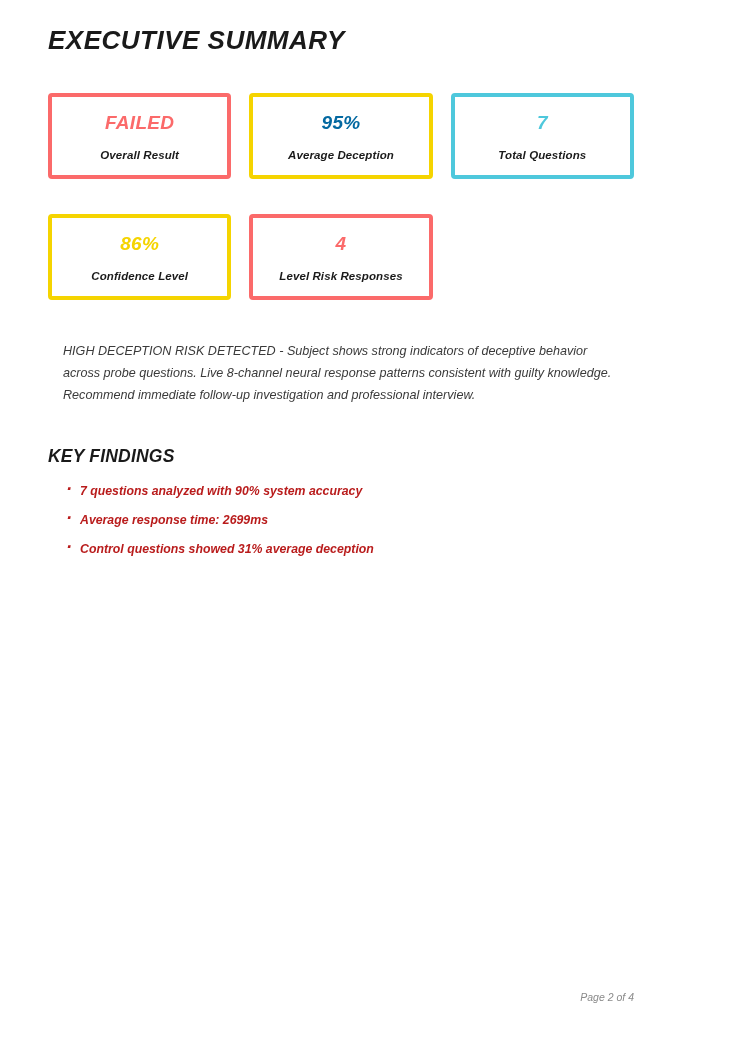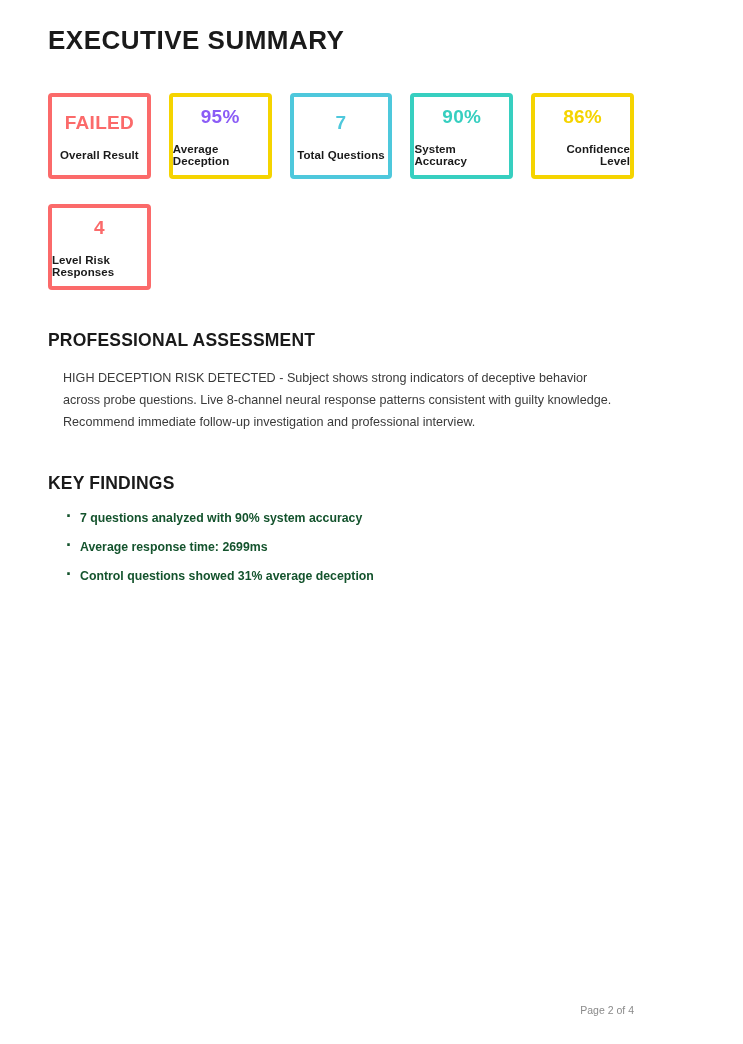--- a/index.html
+++ b/index.html
@@ -14,37 +14,38 @@
     color: #222222;
     position: relative;
     overflow: hidden;
   }
   .page {
     position: relative;
     width: 682px;
     height: 1044px;
     box-sizing: border-box;
     padding: 0 48px;
+    font-style: italic;
   }
   .doc-title {
     font-size: 26px;
     font-weight: bold;
     letter-spacing: 0.5px;
     color: #1a1a1a;
     margin: 0;
     padding-top: 20px;
     line-height: 40px;
   }
 
   
   .cards {
     margin-top: 33px;
     display: grid;
-    grid-template-columns: repeat(5, 1fr);
-    gap: 25px 18px;
+    grid-template-columns: repeat(3, 1fr);
+    gap: 35px 18px;
   }
   .card {
     border-style: solid;
     border-width: 4px;
     border-radius: 4px;
     background: #ffffff;
     height: 86px;
     box-sizing: border-box;
     display: flex;
     flex-direction: column;
@@ -86,87 +87,82 @@
     margin-top: 38px;
   }
   .findings-list {
     list-style: none;
     margin: 0;
     padding: 0 0 0 18px;
   }
   .findings-list li {
     font-size: 12.3px;
     font-weight: bold;
-    color: #14532d;
+    color: #b91c1c;
     line-height: 17px;
     margin-bottom: 12px;
     position: relative;
     padding-left: 14px;
   }
   .findings-list li:before {
     content: "\00B7";
     position: absolute;
     left: 0;
     top: -2px;
     font-size: 18px;
     line-height: 17px;
     font-weight: bold;
   }
 
   .page-footer {
     position: absolute;
     right: 48px;
-    bottom: 28px;
+    bottom: 41px;
     font-size: 10.5px;
     color: #8a8a8a;
   }
 </style>
 </head>
 <body>
 
 <div class="page">
 
   <h1 class="doc-title">EXECUTIVE SUMMARY</h1>
 
   <div class="cards">
 
     <div class="card" style="border-color: rgb(251, 106, 106);">
       <div class="card-value" style="color: rgb(251, 106, 106);">FAILED</div>
       <div class="card-label">Overall Result</div>
     </div>
 
     <div class="card" style="border-color: rgb(245, 212, 0);">
-      <div class="card-value" style="color: #8b5cf6;">95%</div>
+      <div class="card-value" style="color: #0369a1;">95%</div>
       <div class="card-label">Average Deception</div>
     </div>
 
     <div class="card" style="border-color: rgb(78, 200, 220);">
       <div class="card-value" style="color: rgb(78, 200, 220);">7</div>
       <div class="card-label">Total Questions</div>
     </div>
 
-    <div class="card" style="border-color: rgb(55, 207, 192);">
-      <div class="card-value" style="color: rgb(55, 207, 192);">90%</div>
-      <div class="card-label">System Accuracy</div>
-    </div>
 
     <div class="card" style="border-color: rgb(245, 212, 0); text-align: right;">
       <div class="card-value" style="color: rgb(245, 212, 0);">86%</div>
       <div class="card-label">Confidence Level</div>
     </div>
 
     <div class="card" style="border-color: rgb(251, 106, 106);">
       <div class="card-value" style="color: rgb(251, 106, 106);">4</div>
       <div class="card-label">Level Risk Responses</div>
     </div>
 
   </div>
 
   <div class="section">
-    <h2 class="section-heading">PROFESSIONAL ASSESSMENT</h2>
     <p class="assessment-text">HIGH DECEPTION RISK DETECTED - Subject shows strong indicators of deceptive behavior across probe questions. Live 8-channel neural response patterns consistent with guilty knowledge. Recommend immediate follow-up investigation and professional interview.</p>
   </div>
 
   <div class="section findings-heading-wrap">
     <h2 class="section-heading findings-heading">KEY FINDINGS</h2>
     <ul class="findings-list">
       <li>7 questions analyzed with 90% system accuracy</li>
       <li>Average response time: 2699ms</li>
       <li>Control questions showed 31% average deception</li>
     </ul>

